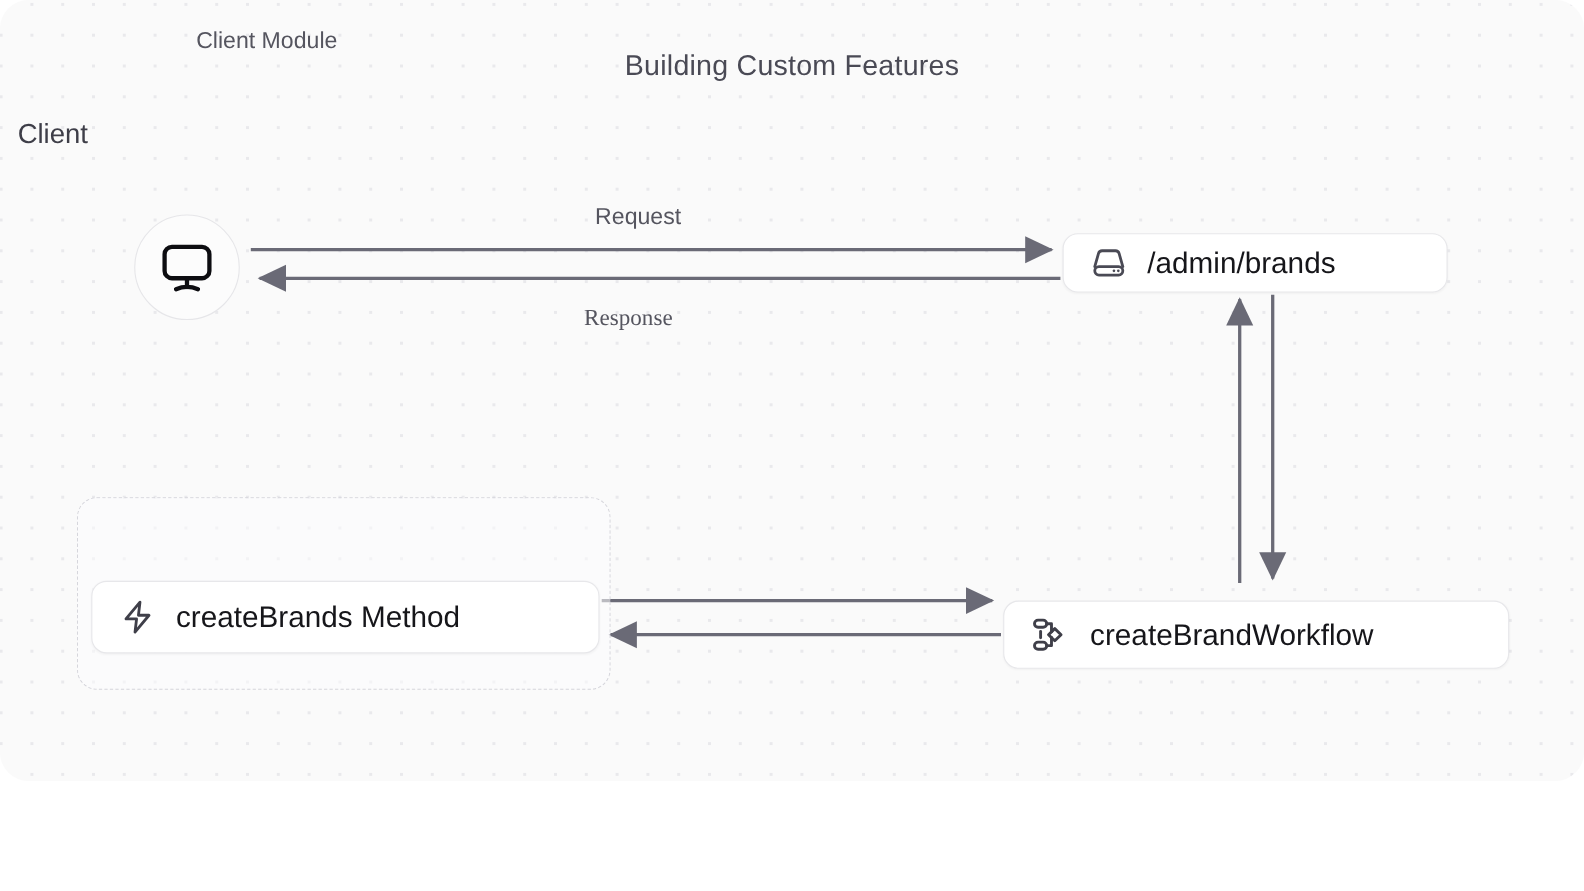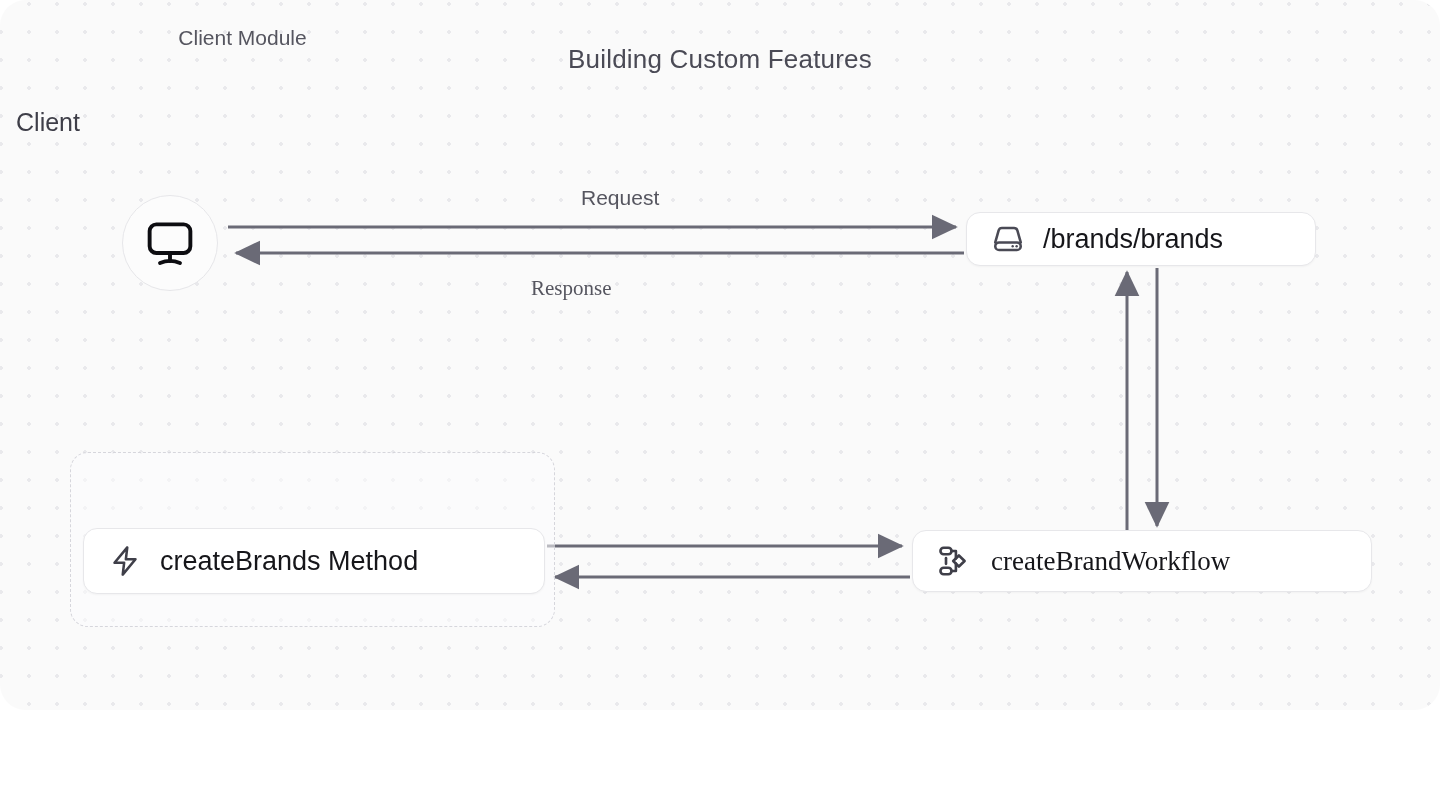--- a/index.html
+++ b/index.html
@@ -110,24 +110,23 @@
   }
 
   #server-node {
     left: 966px;
     top: 212px;
     width: 350px;
     height: 54px;
   }
   #workflow-node {
     left: 912px;
-    top: 530px;
+    top: 546px;
     width: 460px;
     height: 62px;
-    font-family: Liberation Serif, serif;
   }
 
   
   #brand-module-group {
     position: absolute;
     left: 70px;
     top: 452px;
     width: 485px;
     height: 175px;
     box-sizing: border-box;
@@ -156,21 +155,20 @@
   .edge-label {
     position: absolute;
     font-size: 21px;
     color: #55555f;
     white-space: nowrap;
     user-select: none;
   }
   #request-label {
     left: 541px;
     top: 186px;
-    margin-left: 40px;
   }
   #response-label {
     left: 531px;
     top: 276px;
     font-family: Liberation Serif, serif;
   }
 </style>
 </head>
 <body>
 
@@ -225,21 +223,21 @@
 
   <div class="pill-node" id="server-node">
     <span class="pill-icon">
       <svg width="34" height="34" viewBox="0 0 24 24" fill="none" stroke="#4a4a55" stroke-width="1.8" stroke-linecap="round" stroke-linejoin="round">
         <path d="M3 14.4 L5.4 5.9 A2.4 2.4 0 0 1 7.7 4.2 L16.3 4.2 A2.4 2.4 0 0 1 18.6 5.9 L21 14.4"></path>
         <rect x="3" y="14.4" width="18" height="5.4" rx="2.7"></rect>
         <circle cx="15.3" cy="17.1" r="0.85" fill="#4a4a55" stroke="none"></circle>
         <circle cx="18.1" cy="17.1" r="0.85" fill="#4a4a55" stroke="none"></circle>
       </svg>
     </span>
-    <span class="pill-label">/brands/brands</span>
+    <span class="pill-label">/admin/brands</span>
   </div>
 
   <div class="pill-node" id="workflow-node">
     <span class="pill-icon">
       <svg width="36" height="36" viewBox="0 0 24 24" fill="none" stroke="#3f3f49" stroke-width="1.75" stroke-linecap="round" stroke-linejoin="round">
         <rect x="2.3" y="3.2" width="7.4" height="4.3" rx="2.15"></rect>
         <rect x="2.3" y="16.5" width="7.4" height="4.3" rx="2.15"></rect>
         <line x1="6" y1="10.1" x2="6" y2="13.9"></line>
         <path d="M14.6 8.3 L18.4 12 L14.6 15.7 L10.8 12 Z"></path>
         <path d="M9.7 5.35 L12.6 5.35 L12.6 10.3"></path>

